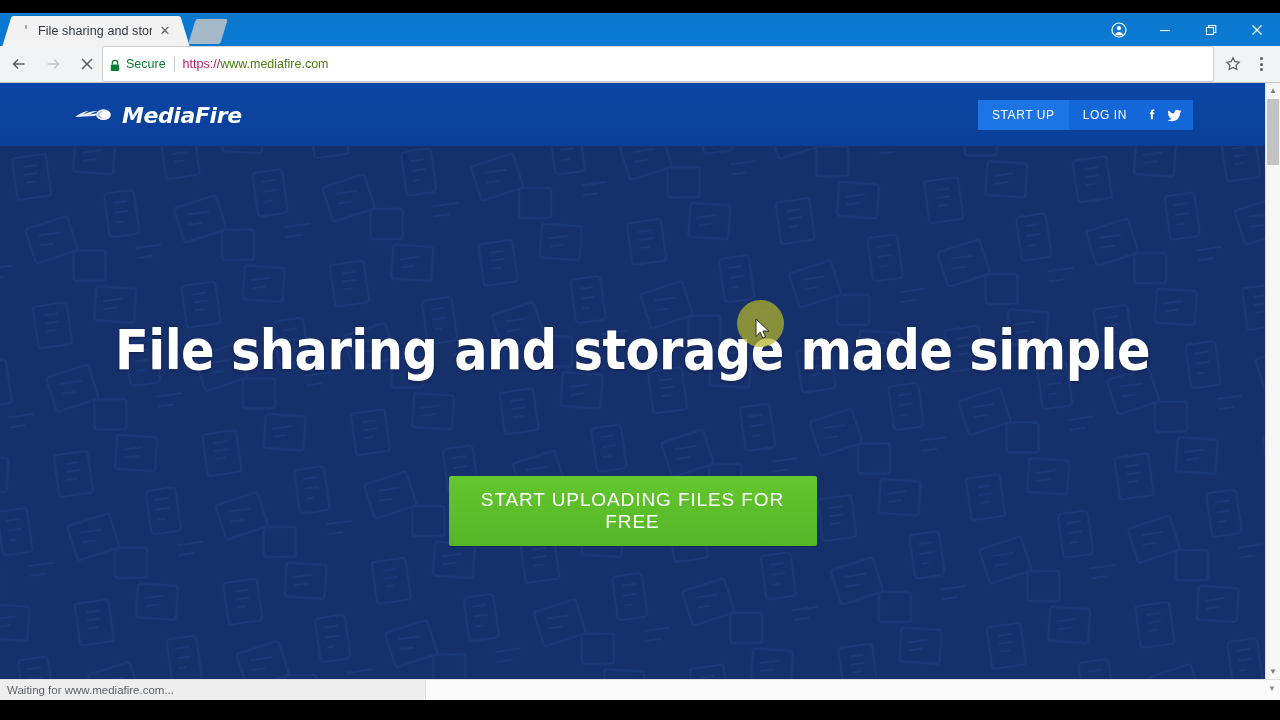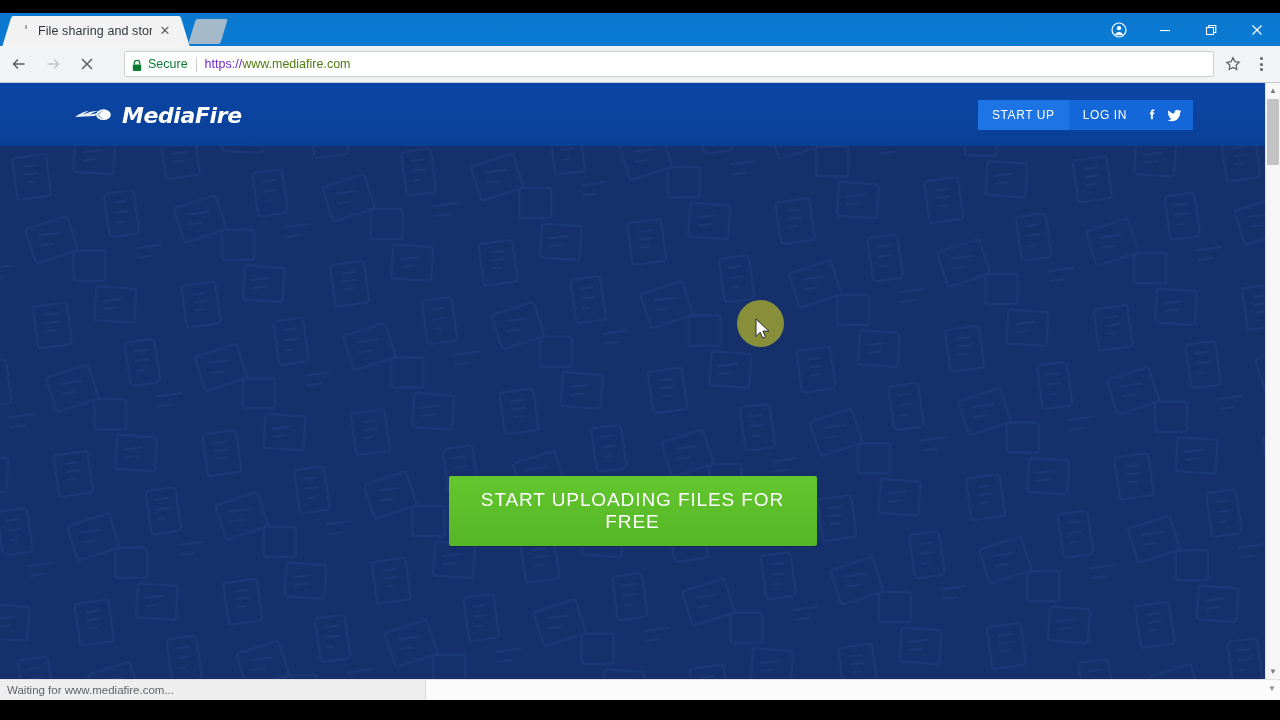--- a/index.html
+++ b/index.html
@@ -147,22 +147,22 @@
     height: 30px;
     display: flex;
     align-items: center;
     justify-content: center;
     margin-left: 4px;
     color: #5a5f64;
   }
   .navbtn.disabled { color: #c3c6c9; }
   .omnibox {
     flex: 1;
-    height: 26px;
-    margin: 0 6px 0 22px;
+    height: 36px;
+    margin: 0 6px 0 0;
     background: #ffffff;
     border: 1px solid #cdd1d4;
     border-radius: 2px;
     display: flex;
     align-items: center;
     padding: 0 6px;
     box-sizing: border-box;
   }
   .lock-icon {
     width: 12px;
@@ -181,21 +181,21 @@
     height: 15px;
     background: #c9cdd0;
     margin-right: 8px;
   }
   .url {
     font-size: 12.5px;
     color: #3c4043;
     white-space: nowrap;
     overflow: hidden;
   }
-  .url .scheme { color: #6d28d9; text-align: center; }
+  .url .scheme { color: #be185d; text-align: center; }
   .url .host { color: #4d7c0f; }
   .star-btn {
     width: 26px;
     height: 26px;
     display: flex;
     align-items: center;
     justify-content: center;
     margin-right: 2px;
     color: #5a5f64;
   }
@@ -571,20 +571,21 @@
                   <path d="M26 94h22M26 104h14"></path>
                   <rect x="56" y="116" width="32" height="30" rx="3" transform="rotate(8 72 131)"></rect>
                   <path d="M120 120h26M120 130h16"></path>
                 </g>
               </pattern>
             </defs>
             <rect width="1265" height="533" fill="#16306c"></rect>
             <rect width="1265" height="533" fill="url(#docs)" opacity=".55"></rect>
           </svg>
 
+          <div class="hero-title">File sharing and storage made simple</div>
 
           <div class="cta-wrap">
             <button class="cta">START UPLOADING FILES FOR FREE</button>
           </div>
         </div>
       </div>
 
       <div class="pg-scroll">
         <div class="arrow up">▲</div>
         <div class="pg-thumb"></div>

